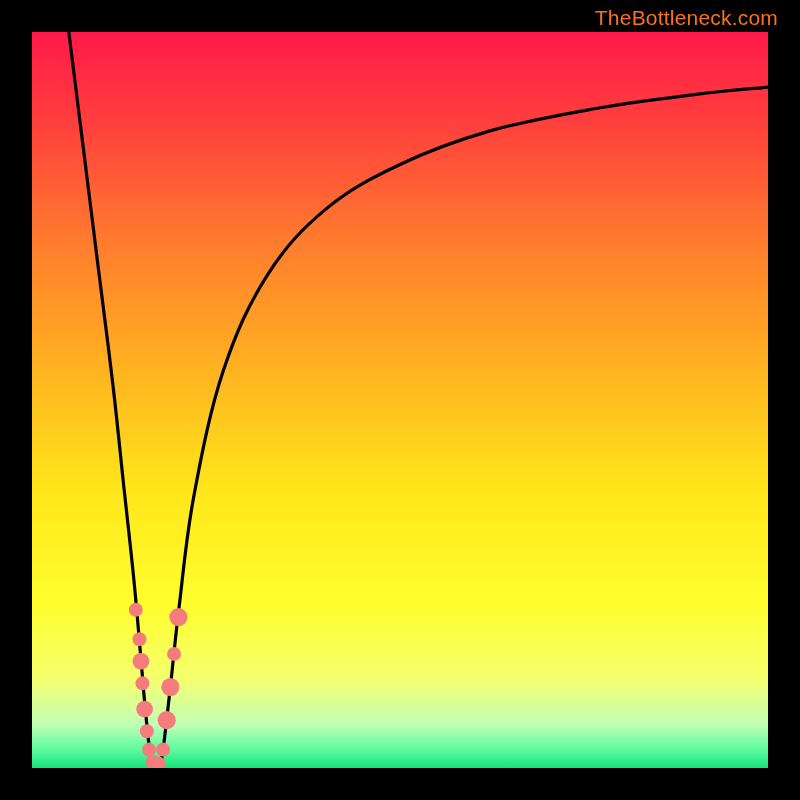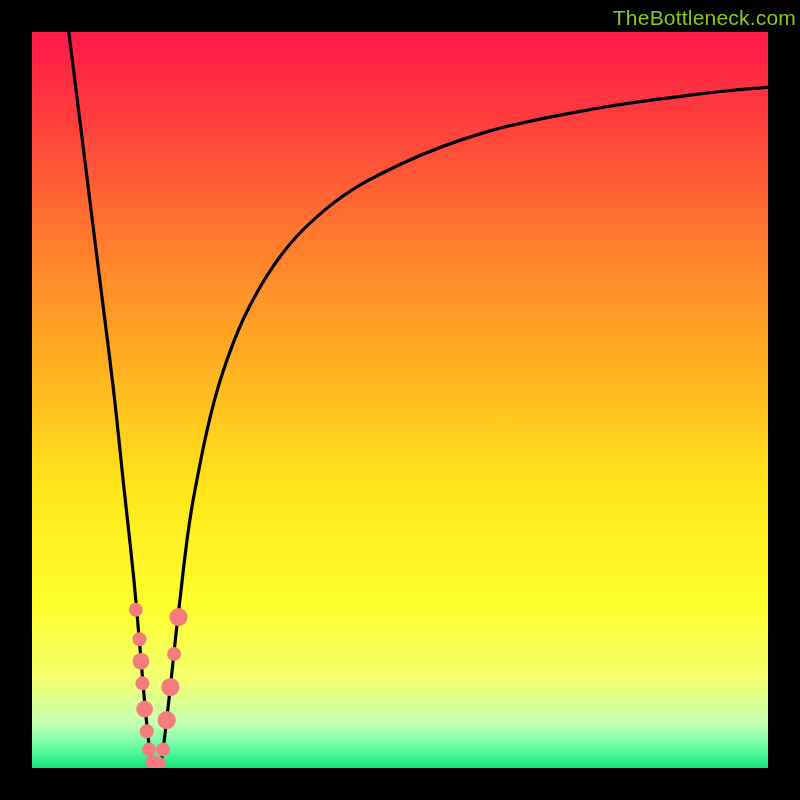--- a/index.html
+++ b/index.html
@@ -21,24 +21,24 @@
   .plot {
     position: absolute;
     left: 32px;
     top: 32px;
     width: 736px;
     height: 736px;
   }
   .watermark {
     position: absolute;
     top: 6px;
-    right: 4px;
+    right: 22px;
     font-family: Arial, Helvetica, sans-serif;
     font-size: 21px;
-    color: #84cc16;
+    color: #f97316;
     font-weight: 500;
     letter-spacing: 0.2px;
   }
 </style>
 </head>
 <body>
 
 <div class="frame">
   <svg class="plot" viewBox="0 0 736 736">
     <defs>

